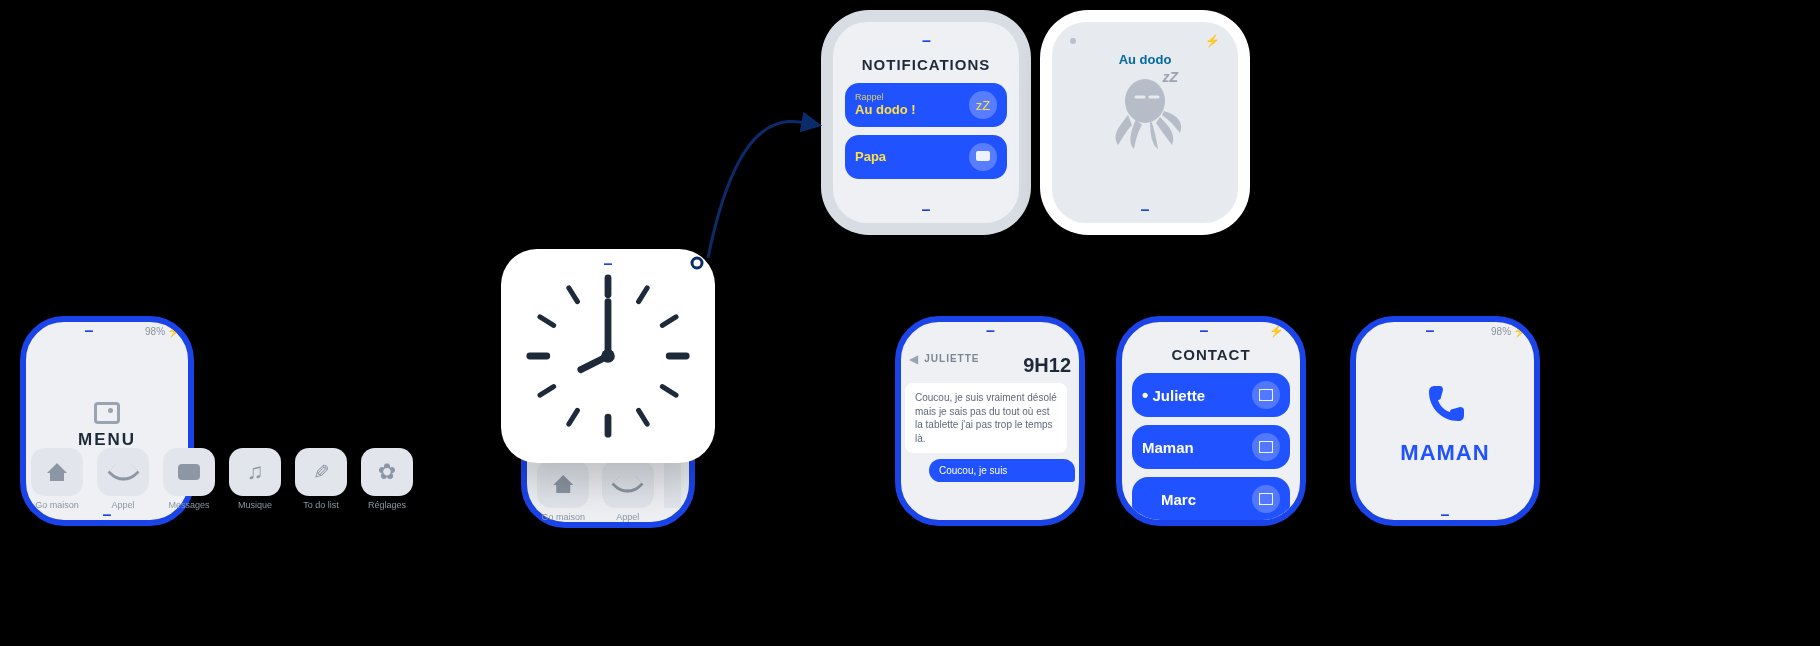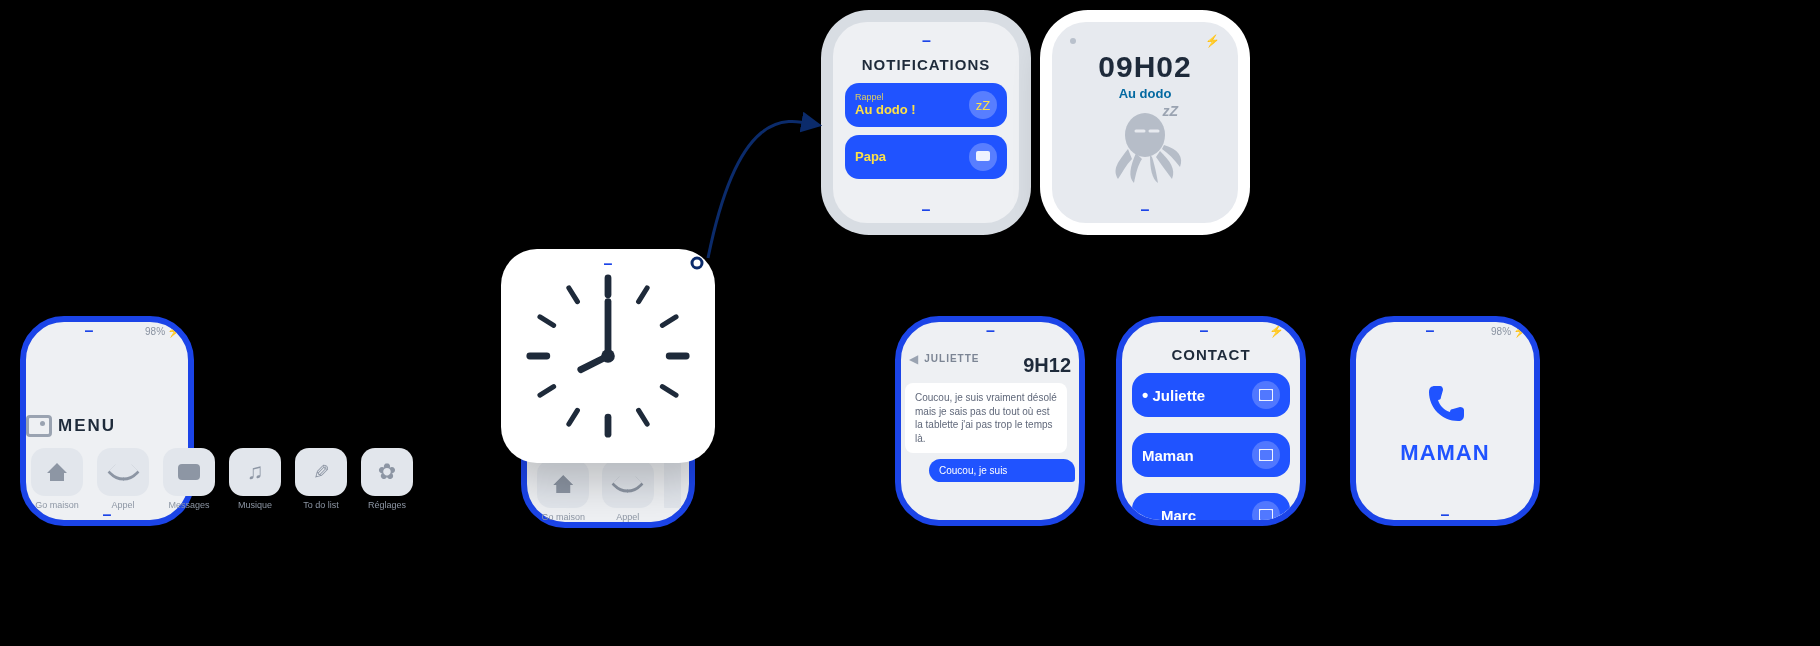--- a/index.html
+++ b/index.html
@@ -58,21 +58,21 @@
   }
   .status .dash { color: var(--blue); font-weight: 900; letter-spacing: -1px; font-size: 16px; }
   .status .batt { display:flex; align-items:center; gap:2px; font-size:10px; color: var(--txt-grey);}
   .bolt { color: var(--green); font-size: 12px; }
   .bottom-dash {
     text-align: center; color: var(--blue); font-weight: 900; font-size: 16px;
     height: 14px; margin-top: auto;
   }
   
   #s1 { left: 20px; top: 316px; width: 174px; height: 210px; }
-  .s1-body { flex:1; display:flex; flex-direction:row; align-items:center; gap:6px; padding-top:6px;}
+  .s1-body { flex:1; display:flex; flex-direction:column; align-items:center; gap:6px; padding-top:6px;justify-content:center;}
   .pic-ico { width:26px; height:22px; border:3px solid #9aa3b1; border-radius:4px; position:relative; }
   .pic-ico::after { content:""; position:absolute; top:3px; right:4px; width:5px; height:5px; background:#9aa3b1; border-radius:50%; }
   .s1-title { font-size:17px; font-weight:800; letter-spacing:2px; color: var(--txt-dark); }
   #dock {
     position: absolute; left: 20px; top: 448px;
     display: flex; gap: 8px;
     z-index: 1;
     padding-left: 8px;
   }
   .dock-item {
@@ -135,21 +135,21 @@
     margin:2px 12px 6px 4px; background:#fff; border-radius:8px; padding:8px 10px;
     font-size:10px; color:#60687a; line-height:1.35;
   }
   .bubble-out {
     margin:0 4px 0 28px; background:var(--blue-light); color:#fff; border-radius:14px 14px 4px 14px;
     padding:6px 10px; font-size:10px; white-space:nowrap; overflow:hidden; text-overflow:ellipsis;
   }
   .contact-row {
     background: var(--blue-light); color:#fff; border-radius:16px;
     display:flex; align-items:center; justify-content:space-between;
-    padding:8px 10px; margin-bottom:16px; font-size:15px; font-weight:600;
+    padding:8px 10px; margin-bottom:8px; font-size:15px; font-weight:600;
   }
   .contact-ico {
     width:28px; height:28px; border-radius:50%; background:rgba(255,255,255,.22);
     display:flex; align-items:center; justify-content:center;
   }
   .call-body { flex:1; display:flex; flex-direction:column; align-items:center; justify-content:center; gap:10px;}
   .call-name { font-size:22px; font-weight:800; letter-spacing:1px; color:var(--blue-light);}
 </style>
 </head>
 <body>
@@ -296,21 +296,20 @@
   </div>
 </div>
 
 <div id="s4" class="watch white-shell">
   <div class="watch-inner" style="background:#e7eaef;">
     <div class="status">
       <span style="width:6px;height:6px;border-radius:50%;background:#b9c1cc;display:inline-block"></span>
       <span></span>
       <span class="bolt">⚡</span>
     </div>
-    <div class="sleep-time">09H02</div>
     <div class="sleep-sub">Au dodo</div>
     <div class="octo">
       <span class="zz">zZ</span>
       <svg width="90" height="80" viewBox="0 0 90 80">
         <g fill="#b6bdc8">
           <ellipse cx="45" cy="28" rx="20" ry="22"></ellipse>
           <path d="M28 42 C18 55 12 62 18 72 C22 66 26 58 32 52Z"></path>
           <path d="M36 46 C30 60 28 70 34 76 C36 66 38 58 42 52Z"></path>
           <path d="M50 48 C50 62 52 72 58 76 C56 64 54 56 52 50Z"></path>
           <path d="M60 44 C70 54 76 62 72 72 C66 64 60 56 56 50Z"></path>

